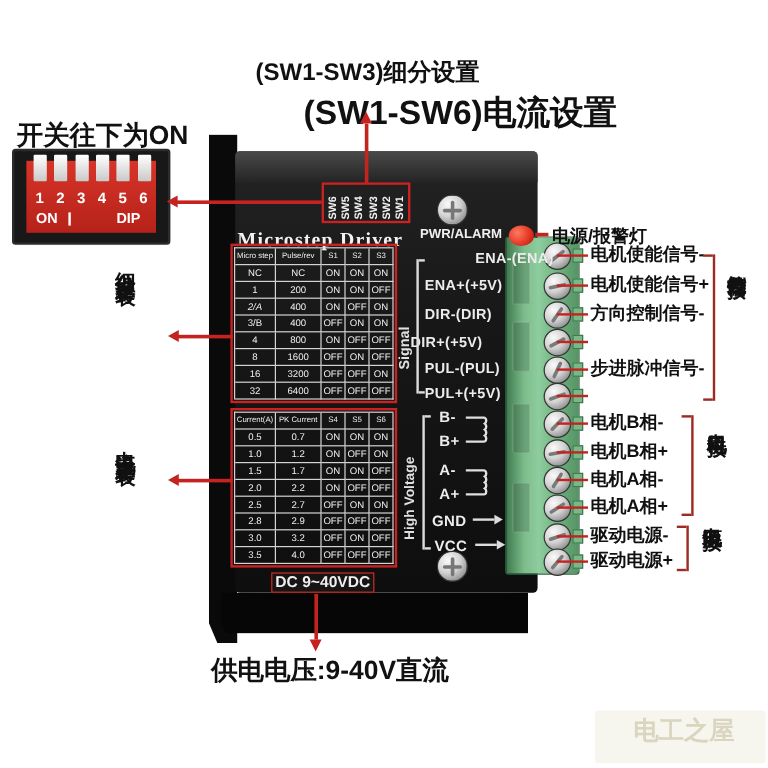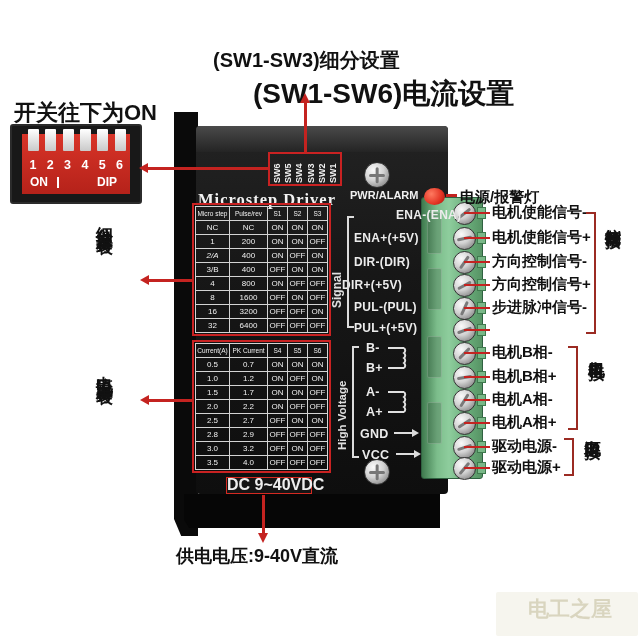--- a/index.html
+++ b/index.html
@@ -76,21 +76,21 @@
   </svg>
   <svg style="left:388px;top:381px;z-index:20;" width="30" height="44" viewBox="0 0 30 44">
     <path d="M0 11 H16 M0 31 H16 M16 11 a3.2 3.2 0 0 1 0 5 a3.2 3.2 0 0 1 0 5 a3.2 3.2 0 0 1 0 5 a3.2 3.2 0 0 1 0 5" fill="none" stroke="#e0e0e0" stroke-width="2"></path>
   </svg>
 
   <div class="wline" style="left:394px;top:432px;width:18px;height:2px;"></div>
   <div class="wah" style="left:412px;top:429px;"></div>
   <div class="wline" style="left:396px;top:453px;width:18px;height:2px;"></div>
   <div class="wah" style="left:414px;top:450px;"></div>
 
-  <div class="blk" style="left:226px;top:477px;width:86px;height:17px;border:1.5px solid #d42a22;color:#eee;font-size:16px;text-align:center;line-height:14px;background:#151515;z-index:20;">DC 9~40VDC</div>
+  <div class="blk" style="left:226px;top:477px;width:86px;height:17px;border:1.5px solid #d42a22;color:#eee;font-size:13px;text-align:center;line-height:14px;background:#151515;z-index:20;">DC 9~40VDC</div>
 
   <div style="left:424px;top:188px;width:21px;height:17px;border-radius:50%;background:radial-gradient(circle at 35% 35%, #ff7a60, #e23222 60%, #9c150e);z-index:22;"></div>
 
   <div id="green-block" style="left:421px;top:197px;width:62px;height:282px;border-radius:3px;border:1px solid #2f6140;background:linear-gradient(90deg,#3f7a4e 0%,#7cbd8b 25%,#8ecd9d 45%,#66a876 80%,#579465);z-index:15;"></div>
 
   <div class="rline" style="left:304px;top:103px;width:3px;height:50px;"></div>
   <div class="ah-up" style="left:300px;top:93px;"></div>
 
   <div class="rline" style="left:147px;top:167px;width:121px;height:3px;"></div>
   <div class="ah-left" style="left:139px;top:163px;"></div>
@@ -104,21 +104,21 @@
   <div class="rline" style="left:446px;top:194px;width:11px;height:2.5px;"></div>
 
   <div class="rline" style="left:262px;top:495px;width:3px;height:38px;"></div>
   <div class="ah-down" style="left:258px;top:533px;"></div>
 
   <div class="vtext" style="left:93px;top:212px;font-size:17px;">细分设定参考表</div>
   <div class="vtext" style="left:93px;top:362px;font-size:17px;">电流设定参考表</div>
 
   <div class="tlabel" style="left:460px;top:188px;">电源/报警灯</div>
 
-  <div class="blk" style="left:176px;top:544px;font-size:18px;">供电电压:9-40V直流</div>
+  <div class="blk" style="left:176px;top:544px;font-size:22px;">供电电压:9-40V直流</div>
 
   <div style="left:496px;top:592px;width:142px;height:44px;background:#f6f5ee;border-radius:2px;z-index:4;"></div>
   <div style="left:510px;top:595px;width:120px;text-align:center;font-size:21px;color:#d9d5bf;font-weight:700;z-index:5;white-space:nowrap;">电工之屋</div>
 
 <div style="left: 28px; top: 129px; width: 11px; height: 22px; background: linear-gradient(rgb(255, 255, 255), rgb(201, 201, 201)); border-radius: 1px; z-index: 6;"></div>
     <div style="left: 24px; top: 158px; width: 18px; text-align: center; font-size: 12.5px; font-weight: 700; color: rgb(255, 255, 255); z-index: 6;">1</div>
     <div style="left: 45.3px; top: 129px; width: 11px; height: 22px; background: linear-gradient(rgb(255, 255, 255), rgb(201, 201, 201)); border-radius: 1px; z-index: 6;"></div>
     <div style="left: 41.3px; top: 158px; width: 18px; text-align: center; font-size: 12.5px; font-weight: 700; color: rgb(255, 255, 255); z-index: 6;">2</div>
     <div style="left: 62.6px; top: 129px; width: 11px; height: 22px; background: linear-gradient(rgb(255, 255, 255), rgb(201, 201, 201)); border-radius: 1px; z-index: 6;"></div>
     <div style="left: 58.6px; top: 158px; width: 18px; text-align: center; font-size: 12.5px; font-weight: 700; color: rgb(255, 255, 255); z-index: 6;">3</div>
@@ -258,21 +258,20 @@
       <div style="position: absolute; left: 15%; top: 45%; width: 70%; height: 3px; background: rgb(122, 122, 122); border-radius: 2px; transform: rotate(-55deg);"></div>
     </div>
     <div style="left: 477px; top: 256px; width: 9px; height: 12px; background: rgb(121, 184, 136); border: 1px solid rgb(63, 122, 78); z-index: 17;"></div>
     <div class="rline" style="left: 464px; top: 260.5px; width: 26px; height: 2.5px;"></div>
     <div class="tlabel" style="left: 492px; top: 252px;">方向控制信号-</div>
     <div class="screw" style="left: 453px; top: 274px; width: 23px; height: 23px; z-index: 18;">
       <div style="position: absolute; left: 15%; top: 45%; width: 70%; height: 3px; background: rgb(122, 122, 122); border-radius: 2px; transform: rotate(-28deg);"></div>
     </div>
     <div style="left: 477px; top: 279px; width: 9px; height: 12px; background: rgb(121, 184, 136); border: 1px solid rgb(63, 122, 78); z-index: 17;"></div>
     <div class="rline" style="left: 464px; top: 283.5px; width: 26px; height: 2.5px;"></div>
-    <div class="tlabel" style="left: 492px; top: 275px;">方向控制信号+</div>
     <div class="screw" style="left: 453px; top: 297px; width: 23px; height: 23px; z-index: 18;">
       <div style="position: absolute; left: 15%; top: 45%; width: 70%; height: 3px; background: rgb(122, 122, 122); border-radius: 2px; transform: rotate(-65deg);"></div>
     </div>
     <div style="left: 477px; top: 302px; width: 9px; height: 12px; background: rgb(121, 184, 136); border: 1px solid rgb(63, 122, 78); z-index: 17;"></div>
     <div class="rline" style="left: 464px; top: 306.5px; width: 26px; height: 2.5px;"></div>
     <div class="tlabel" style="left: 492px; top: 298px;">步进脉冲信号-</div>
     <div class="screw" style="left: 453px; top: 319px; width: 23px; height: 23px; z-index: 18;">
       <div style="position: absolute; left: 15%; top: 45%; width: 70%; height: 3px; background: rgb(122, 122, 122); border-radius: 2px; transform: rotate(-20deg);"></div>
     </div>
     <div style="left: 477px; top: 324px; width: 9px; height: 12px; background: rgb(121, 184, 136); border: 1px solid rgb(63, 122, 78); z-index: 17;"></div>

